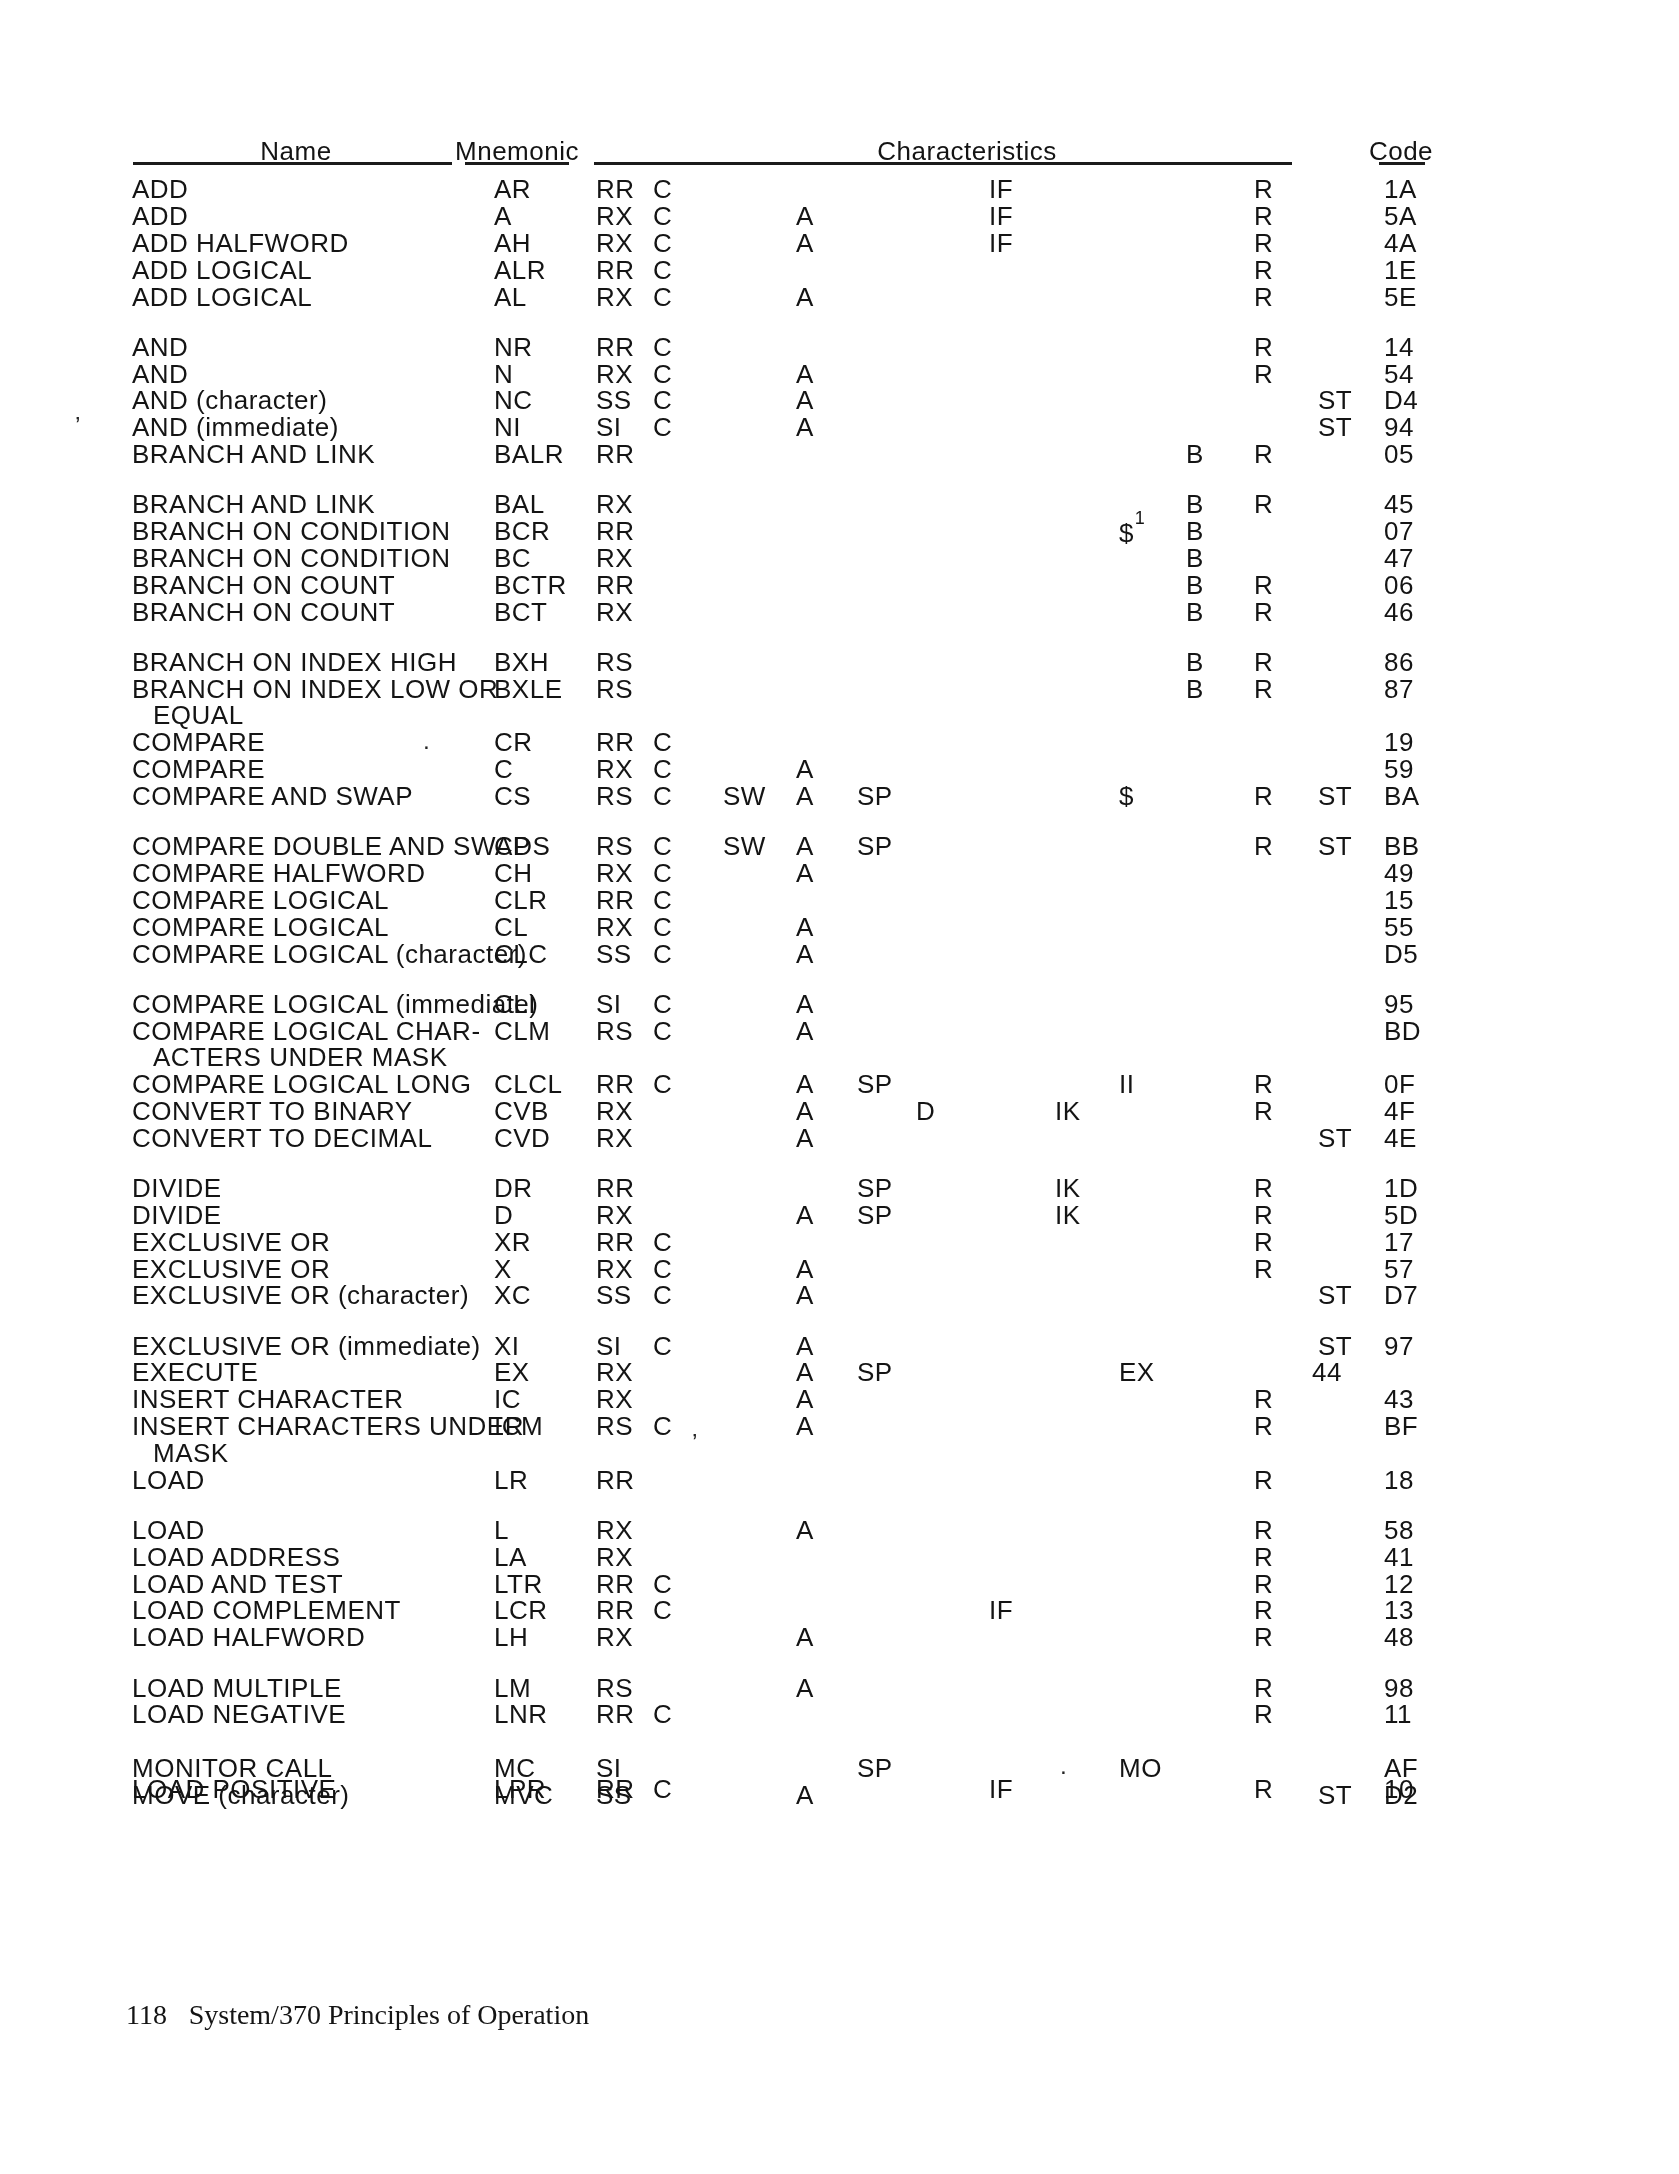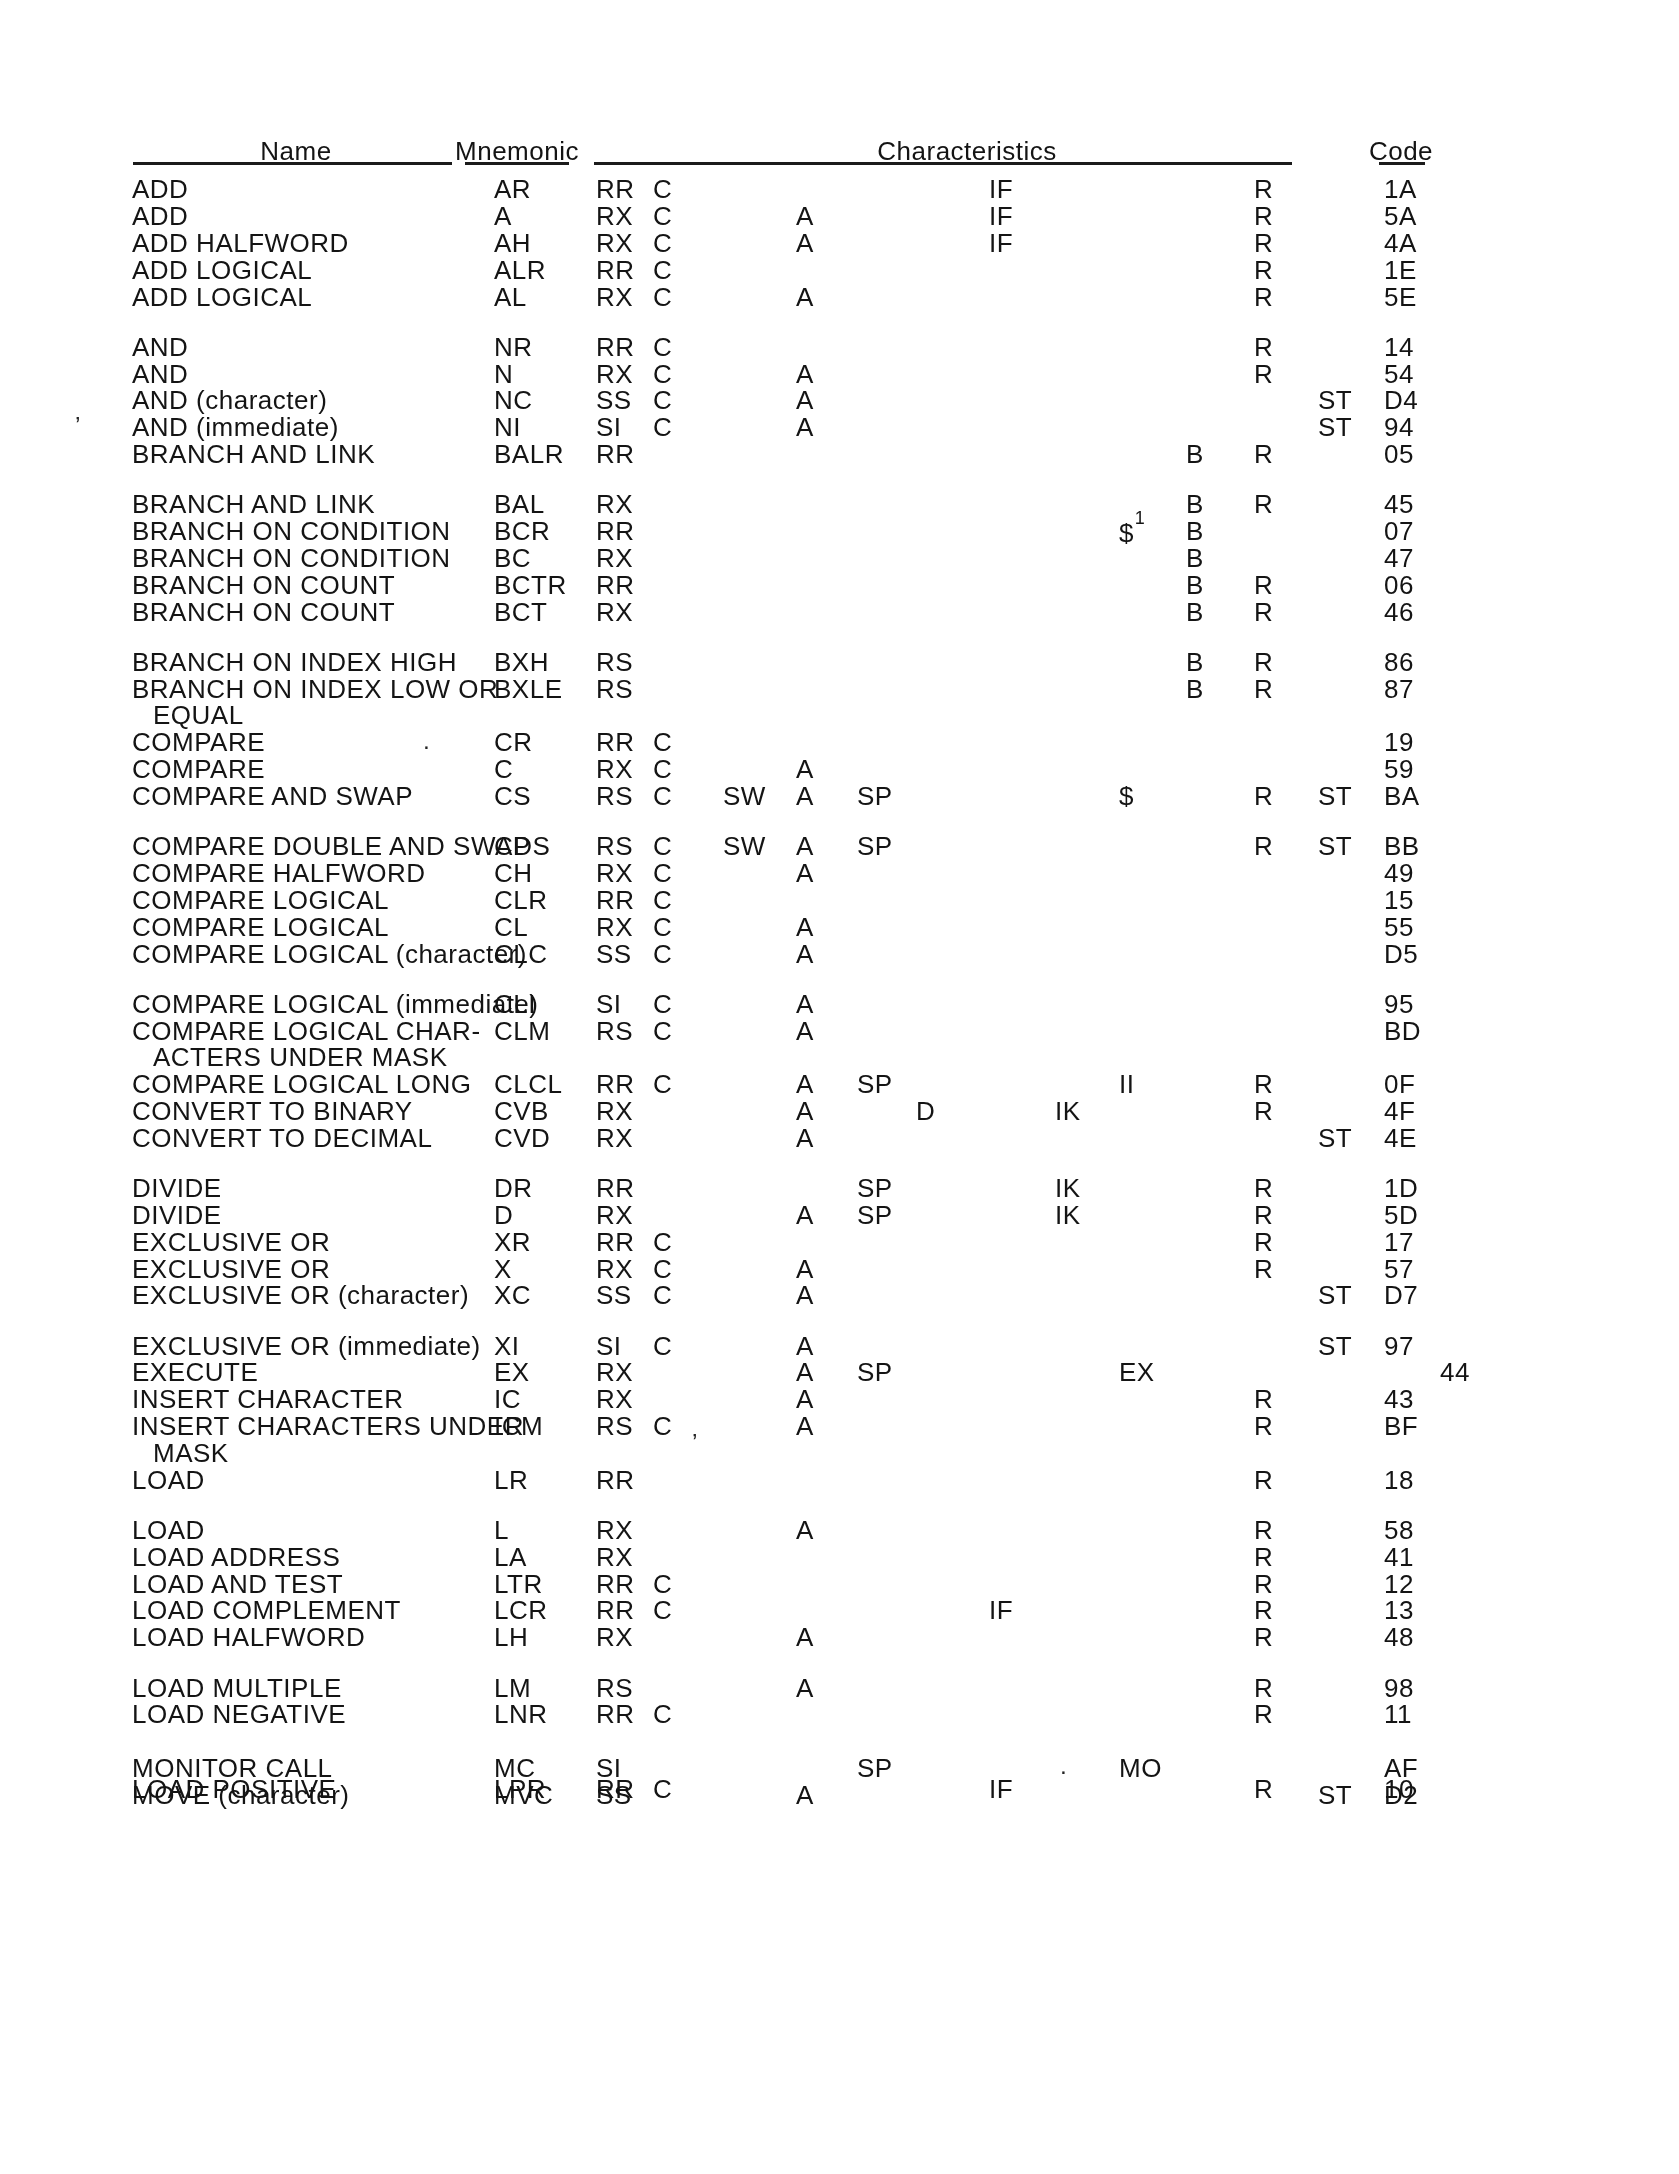--- a/index.html
+++ b/index.html
@@ -354,21 +354,21 @@
         <span class="cell" style="left: 796px;">A</span>
         <span class="cell" style="left: 1318px;">ST</span>
         <span class="cell" style="left: 1384px;">97</span>
       </div>
       <div class="row" style="top: 1357px;">
         <span class="cell" style="left: 132px;">EXECUTE</span>
         <span class="cell" style="left: 494px;">EX</span>
         <span class="cell" style="left: 596px;">RX</span>
         <span class="cell" style="left: 796px;">A</span>
         <span class="cell" style="left: 857px;">SP</span>
-        <span class="cell" style="left: 1440px;">44</span>
+        <span class="cell" style="left: 1312px;">44</span>
         <span class="cell" style="left: 1119px;"><span>EX</span></span>
       </div>
       <div class="row" style="top: 1384px;">
         <span class="cell" style="left: 132px;">INSERT CHARACTER</span>
         <span class="cell" style="left: 494px;">IC</span>
         <span class="cell" style="left: 596px;">RX</span>
         <span class="cell" style="left: 796px;">A</span>
         <span class="cell" style="left: 1254px;">R</span>
         <span class="cell" style="left: 1384px;">43</span>
       </div>
@@ -468,20 +468,23 @@
         <span class="cell" style="left: 132px;">MOVE (character)</span>
         <span class="cell" style="left: 494px;">MVC</span>
         <span class="cell" style="left: 596px;">SS</span>
         <span class="cell" style="left: 796px;">A</span>
         <span class="cell" style="left: 1318px;">ST</span>
         <span class="cell" style="left: 1384px;">D2</span>
       </div>
     </div>
 
 
+  <div class="footer">
+    <span>118</span><span class="title">System/370 Principles of Operation</span>
+  </div>
 
   <div id="artifacts">
       <span class="artifact" style="left: 75px; top: 412px;">’</span>
       <span class="artifact" style="left: 423px; top: 727px;">.</span>
       <span class="artifact" style="left: 692px; top: 1429px;">’</span>
       <span class="artifact" style="left: 1060px; top: 1752px;">.</span>
     </div>
 
 </div>
 

